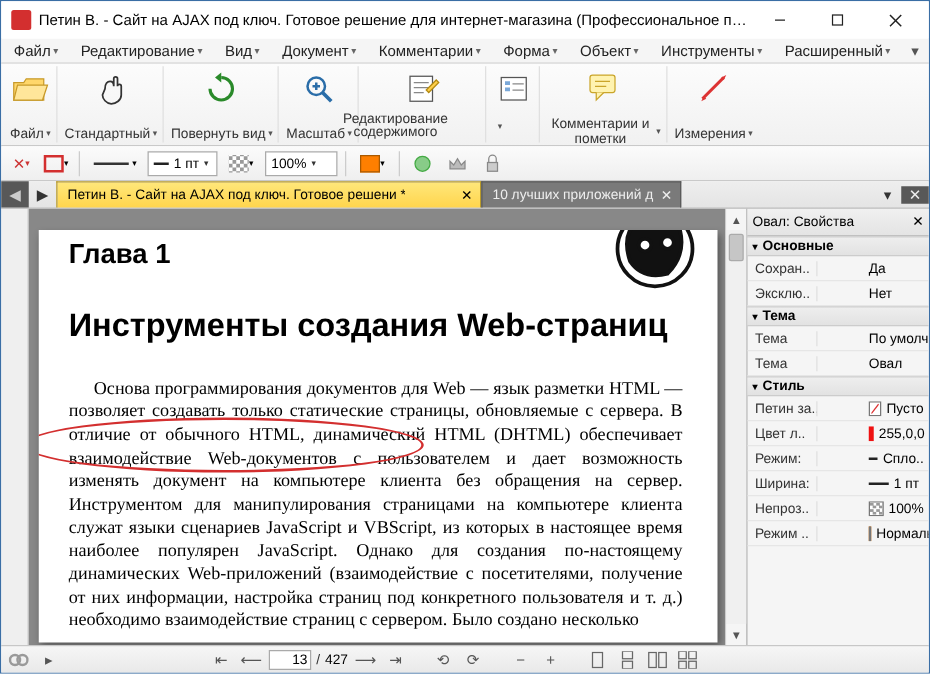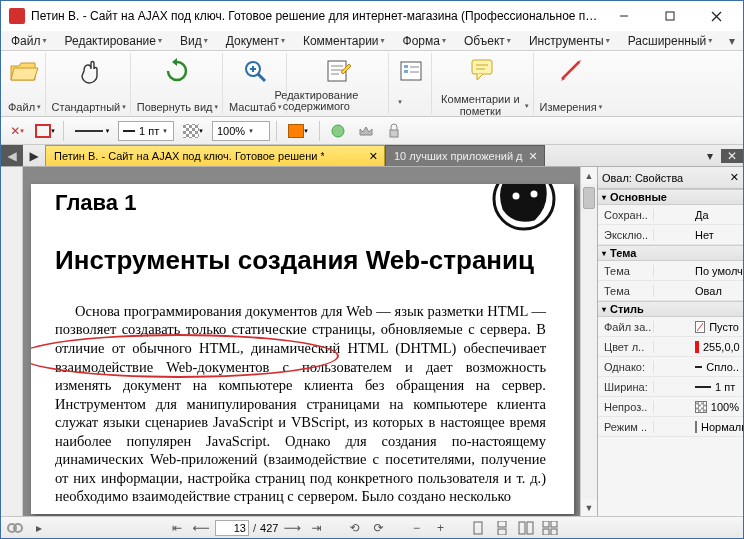--- a/index.html
+++ b/index.html
@@ -356,41 +356,41 @@
         </div>
       <div class="prop-row">
           <div class="k">Тема</div>
           <div class="v">Овал</div>
         </div>
       <div class="props-group-head">
           <span class="tri">▾</span>
           <span>Стиль</span>
         </div>
       <div class="prop-row">
-          <div class="k">Файл за..</div>
+          <div class="k">Петин за..</div>
           <div class="v">
             <span class="sq" style="background:#fff; position:relative;">
               <span style="position:absolute;left:1px;top:1px;right:1px;bottom:1px;">
                 <svg width="100%" height="100%">
                   <line x1="0" y1="100%" x2="100%" y2="0" stroke="#d33"></line>
                 </svg>
               </span>
             </span>
             <span>Пусто</span>
           </div>
         </div>
       <div class="prop-row">
           <div class="k">Цвет л..</div>
           <div class="v">
             <span class="sq" style="border:2px solid #e11; background:#fff;"></span>
             <span>255,0,0</span>
           </div>
         </div>
       <div class="prop-row">
-          <div class="k">Однако:</div>
+          <div class="k">Режим:</div>
           <div class="v">
             <span style="border-top:2px solid #222; width:16px;"></span>
             <span>Спло..</span>
           </div>
         </div>
       <div class="prop-row">
           <div class="k">Ширина:</div>
           <div class="v">
             <span style="border-top:2px solid #222; width:16px;"></span>
             <span>1 пт</span>

